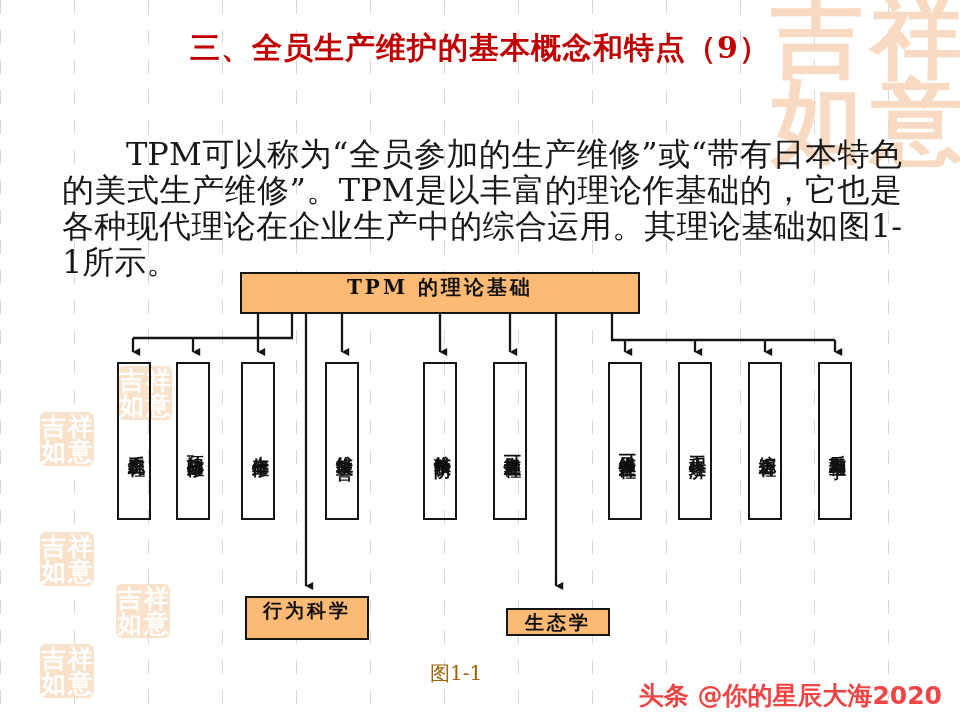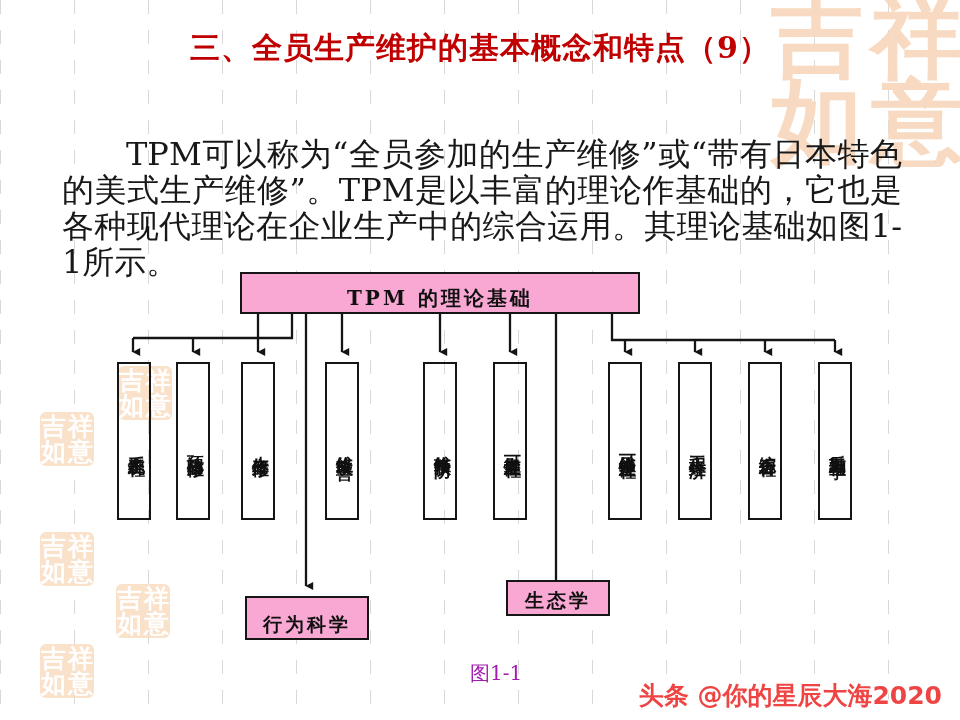--- a/index.html
+++ b/index.html
@@ -45,44 +45,44 @@
   
   .body-text{
     position:absolute;left:62px;top:136px;width:840px;z-index:4;
     font-family:"DejaVu Serif","Liberation Serif",serif;
     font-size:32px;line-height:36px;color:#181818;
     text-indent:2em;text-align:justify;
   }
   
   .diagram{position:absolute;left:0;top:0;width:960px;height:720px;z-index:3;}
   .node{
-    position:absolute;background:#f9a8d4;border:2px solid #151515;
+    position:absolute;background:#fdba74;border:2px solid #151515;
     box-sizing:border-box;z-index:3;
-    display:flex;align-items:flex-end;justify-content:center;
+    display:flex;align-items:flex-start;justify-content:center;
   }
   .node.root{
     border-width:2px;
     font-family:"DejaVu Serif","Liberation Serif",serif;
     font-weight:700;font-size:20px;letter-spacing:3px;color:#101010;
   }
   .node.leaf{
     background:transparent;
     font-family:"DejaVu Serif","Liberation Serif",serif;
     font-weight:700;font-size:17px;color:#101010;
     writing-mode:vertical-rl;text-orientation:upright;
     letter-spacing:2px;padding-top:10px;align-items:flex-start;
   }
   .node.bottom{
     font-family:"DejaVu Serif","Liberation Serif",serif;
     font-weight:700;font-size:19px;letter-spacing:3px;color:#101010;
   }
   .caption{
     position:absolute;left:430px;top:660px;z-index:4;
     font-family:"DejaVu Serif","Liberation Serif",serif;
-    font-size:20px;color:#a21caf;margin-left:40px;
+    font-size:20px;color:#a16207;
   }
   .watermark{
     position:absolute;right:18px;bottom:8px;z-index:6;
     font-family:"DejaVu Sans","Liberation Sans",sans-serif;
     font-weight:700;font-size:25px;color:#ef4444;
     text-shadow:1px 1px 0 #fff,-1px -1px 0 #fff,1px -1px 0 #fff,-1px 1px 0 #fff;
     white-space:nowrap;
   }
 </style>
 </head>
@@ -193,19 +193,19 @@
 <div class="node leaf" style="left:748px;top:362px;width:34px;height:158px;">
   <span>综合工程</span>
 </div>
 <div class="node leaf" style="left:818px;top:362px;width:34px;height:158px;">
   <span>后勤工程学</span>
 </div>
 
 <div class="node bottom" style="left:245px;top:596px;width:124px;height:44px;">
   <span>行为科学</span>
 </div>
-<div class="node bottom" style="left:506px;top:580px;width:104px;height:36px;">
+<div class="node bottom" style="left:506px;top:608px;width:104px;height:28px;">
   <span>生态学</span>
 </div>
 
 <div class="caption">图1-1</div>
 
 <div class="watermark">头条 @你的星辰大海2020</div>
 
 </body></html>

